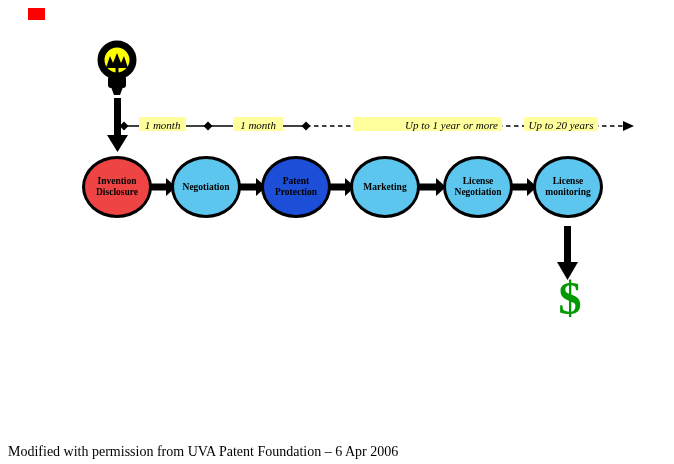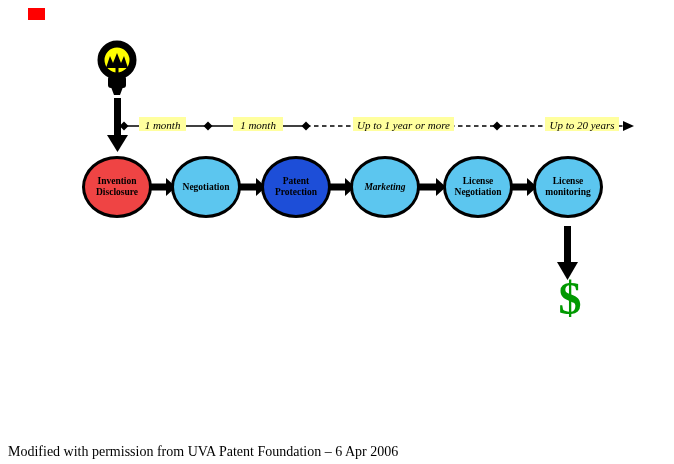--- a/index.html
+++ b/index.html
@@ -16,21 +16,21 @@
     position:absolute;left:28px;top:8px;width:17px;height:12px;
     z-index:3;
   }
   .tl-label{
     position:absolute;top:117px;height:14px;z-index:2;
     font-style:italic;font-size:11px;line-height:17px;
     text-align:center;white-space:nowrap;
   }
   .tl-label.l1{left:139px;width:47px;}
   .tl-label.l2{left:233px;width:50px;}
-  .tl-label.l3{left:353px;width:101px;}
+  .tl-label.l3{left:353px;width:101px;padding-left:48px;}
   .tl-label.l4{left:524px;width:74px;}
   .stage{
     position:absolute;top:156px;width:70px;height:62px;
     box-sizing:border-box;border:3px solid #000;border-radius:50%;
     display:flex;align-items:center;justify-content:center;
     text-align:center;font-weight:bold;font-size:9.5px;line-height:1.15;
     white-space:pre-line;z-index:2;
   }
   .stage.s1{left:82px;}
   .stage.s2{left:171px;}
@@ -102,28 +102,28 @@
       <rect x="564" y="226" width="7" height="37" fill="#000"></rect>
       <polygon points="557,262 578,262 567.5,280" fill="#000"></polygon>
     </g>
   </svg>
 
   <div class="red-marker" style="background-color: rgb(255, 0, 0);"></div>
 
   <div class="tl-label l1" style="background-color: rgb(255, 255, 158);">1 month</div>
   <div class="tl-label l2" style="background-color: rgb(255, 255, 158);">1 month</div>
   <div class="tl-label l3" style="background-color: rgb(255, 255, 158);">Up to 1 year or more</div>
-  <div class="tl-label l4" style="background-color: rgb(255, 255, 158); margin-left: 21px;">Up to 20 years</div>
+  <div class="tl-label l4" style="background-color: rgb(255, 255, 158);">Up to 20 years</div>
 
   <div class="stage s1" style="background-color: #ef4444;">Invention
 Disclosure</div>
   <div class="stage s2" style="background-color: rgb(92, 198, 239);">Negotiation</div>
   <div class="stage s3" style="background-color: #1d4ed8;">Patent
 Protection</div>
-  <div class="stage s4" style="background-color: rgb(92, 198, 239); font-style: italic;">Marketing</div>
+  <div class="stage s4" style="background-color: rgb(92, 198, 239);">Marketing</div>
   <div class="stage s5" style="background-color: rgb(92, 198, 239);">License
 Negotiation</div>
   <div class="stage s6" style="background-color: rgb(92, 198, 239);">License
 monitoring</div>
 
   <div class="dollar" style="color: rgb(0, 153, 0);">$</div>
 
   <div class="footer">Modified with permission from UVA Patent Foundation – 6 Apr 2006</div>
 </div>
 

